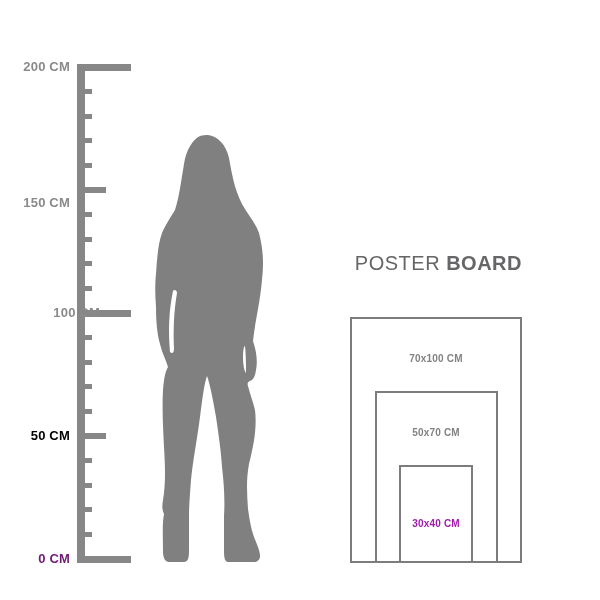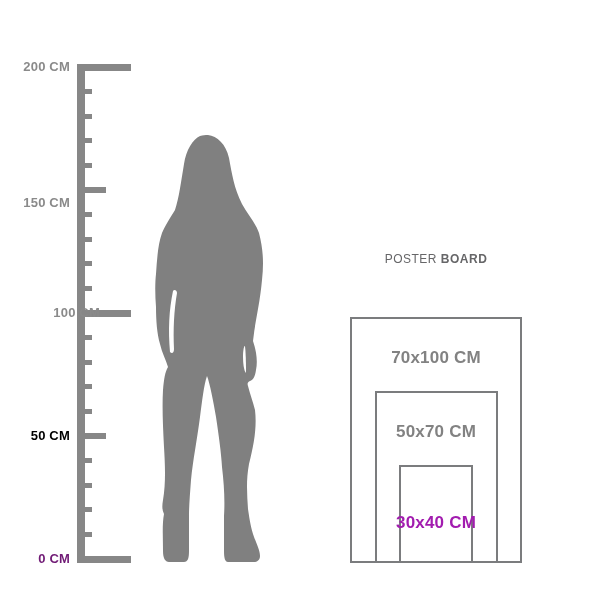--- a/index.html
+++ b/index.html
@@ -24,32 +24,32 @@
     line-height:18px;
   }
 
   
   #silhouette{position:absolute;left:0;top:0;}
 
   
   #poster-title{
     position:absolute;
     left:350px; top:240px; width:172px;
-    text-align:center;
-    font-size:12px;
+    text-align:right;
+    font-size:20px;
     letter-spacing:0.5px;
     white-space:nowrap;
   }
   #poster-title .t-reg{font-weight:400;}
   #poster-title .t-bold{font-weight:700;}
   .board-rect{position:absolute;background:transparent;box-sizing:border-box;}
   .board-label{
     position:absolute;
     text-align:left;
-    font-size:17px;
+    font-size:10px;
     font-weight:bold;
     letter-spacing:0.2px;
     transform:translate(-50%,-50%);
     white-space:nowrap;
   }
 </style>
 </head>
 <body style="background: rgb(255, 255, 255);">
 
 <div id="canvas">

